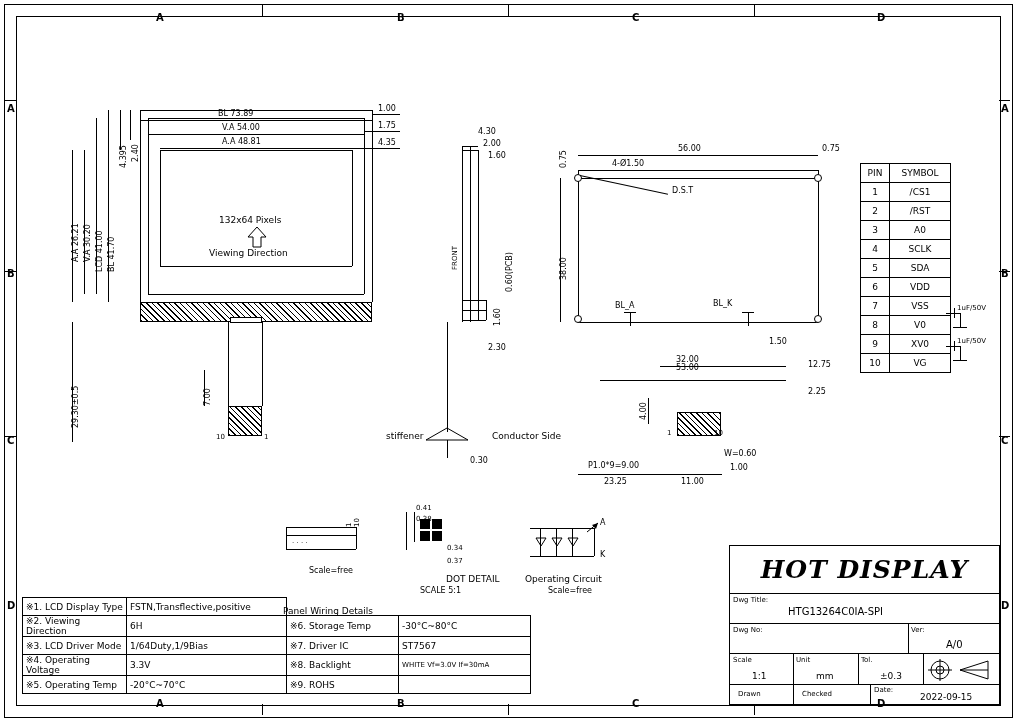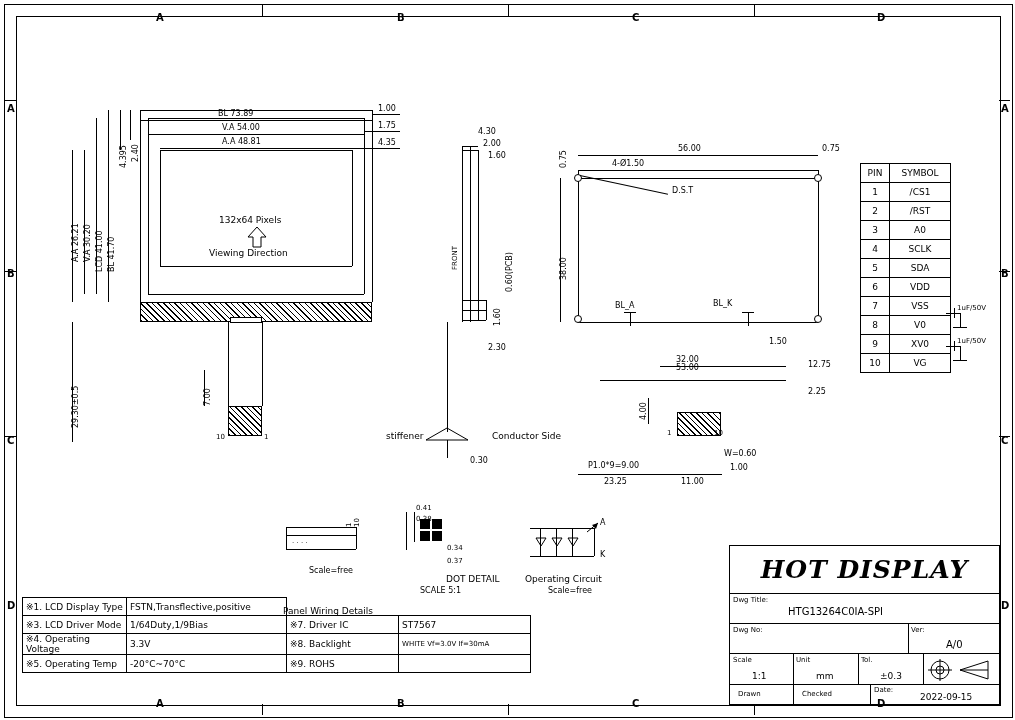--- a/index.html
+++ b/index.html
@@ -355,20 +355,26 @@
 
   <table class="abs" id="spec">
     <tbody>
         <tr>
       <td class="c1"><span>※1.</span> <span>LCD Display Type</span></td>
       <td class="c2">FSTN,Transflective,positive</td>
       <td class="c3" style="border:none;"></td>
       <td class="c4" style="border:none;"></td>
     </tr>
     <tr>
+      <td class="c1"><span>※2.</span> <span>Viewing Direction</span></td>
+      <td class="c2">6H</td>
+      <td class="c3"><span>※6.</span> <span>Storage Temp</span></td>
+      <td class="c4">-30°C~80°C</td>
+    </tr>
+    <tr>
       <td class="c1"><span>※3.</span> <span>LCD Driver Mode</span></td>
       <td class="c2">1/64Duty,1/9Bias</td>
       <td class="c3"><span>※7.</span> <span>Driver IC</span></td>
       <td class="c4">ST7567</td>
     </tr>
     <tr>
       <td class="c1"><span>※4.</span> <span>Operating Voltage</span></td>
       <td class="c2">3.3V</td>
       <td class="c3"><span>※8.</span> <span>Backlight</span></td>
       <td class="c4" style="font-size:7px;">WHITE Vf=3.0V If=30mA</td>

